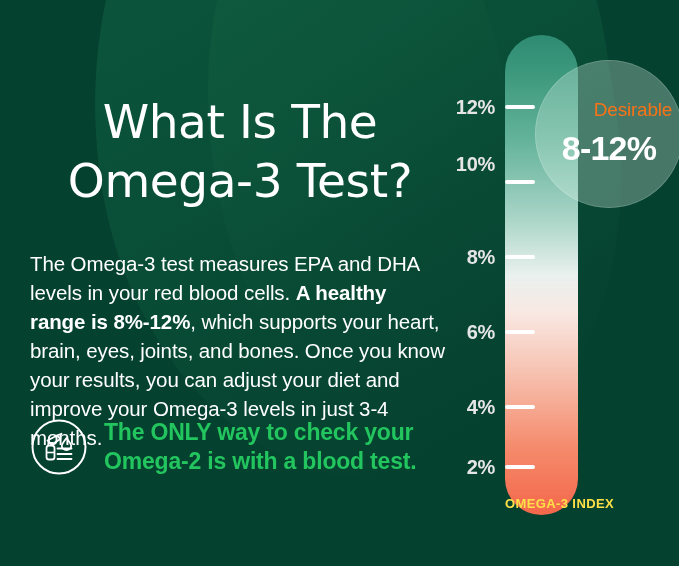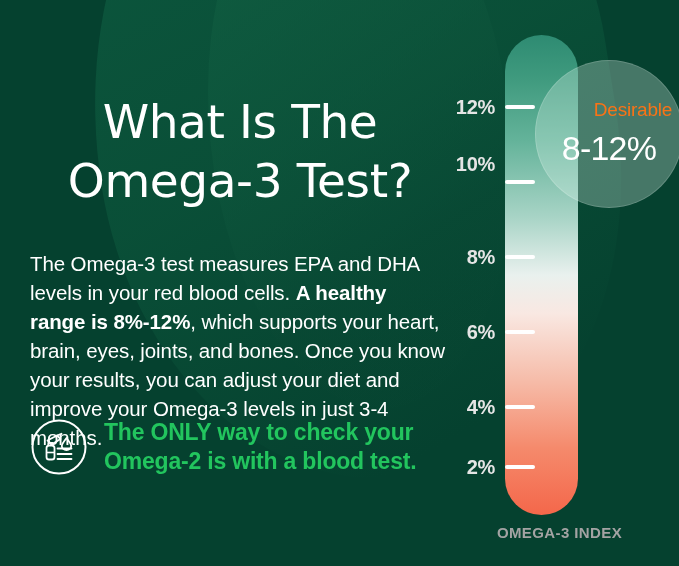--- a/index.html
+++ b/index.html
@@ -188,34 +188,34 @@
     color: #f97316;
     font-size: 19px;
     font-weight: 400;
     line-height: 1;
     letter-spacing: -0.2px;
     margin-left: 48px;
   }
   .badge-value {
     color: #ffffff;
     font-size: 34px;
-    font-weight: 400;
+    font-weight: 700;
     line-height: 1.1;
     letter-spacing: -0.8px;
     margin-top: 11px;
   }
 
   .axis-caption {
     position: absolute;
     left: 0;
-    top: 524px;
+    top: 496px;
     width: 239px;
     text-align: center;
-    color: #a3a3a3;
-    font-size: 15px;
+    color: #fde047;
+    font-size: 13px;
     font-weight: 700;
     letter-spacing: 0.4px;
   }
 </style>
 </head>
 <body>
 
 <div id="infographic">
 
   <div class="swoosh-wrap">

